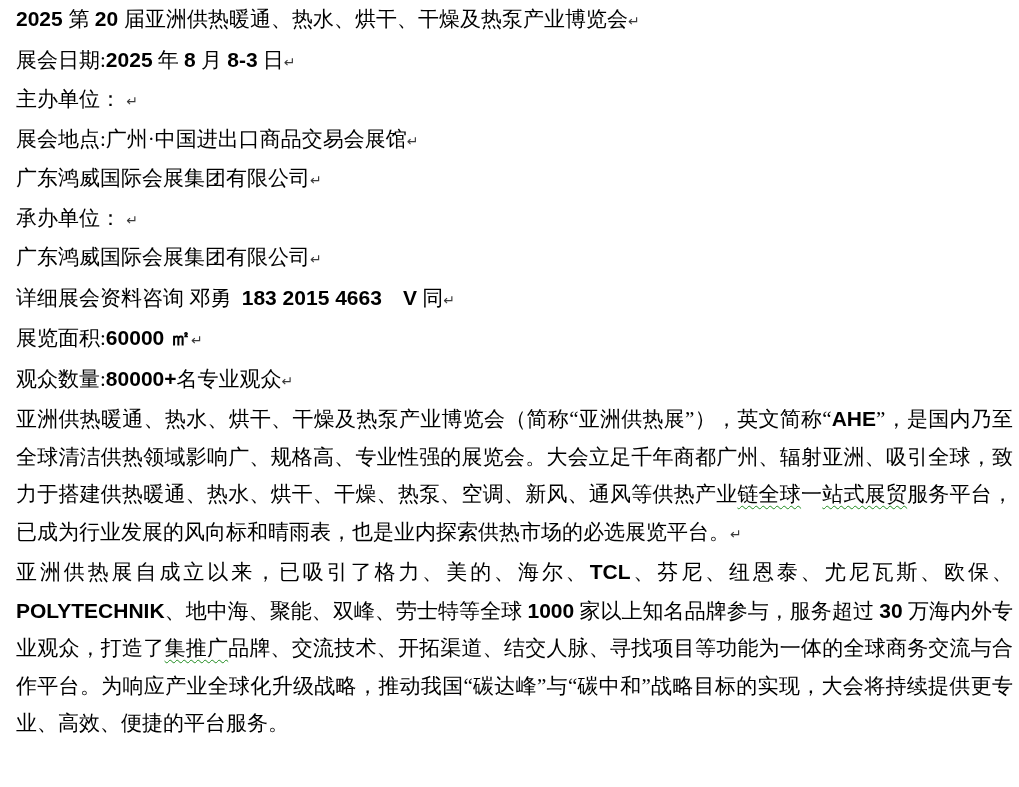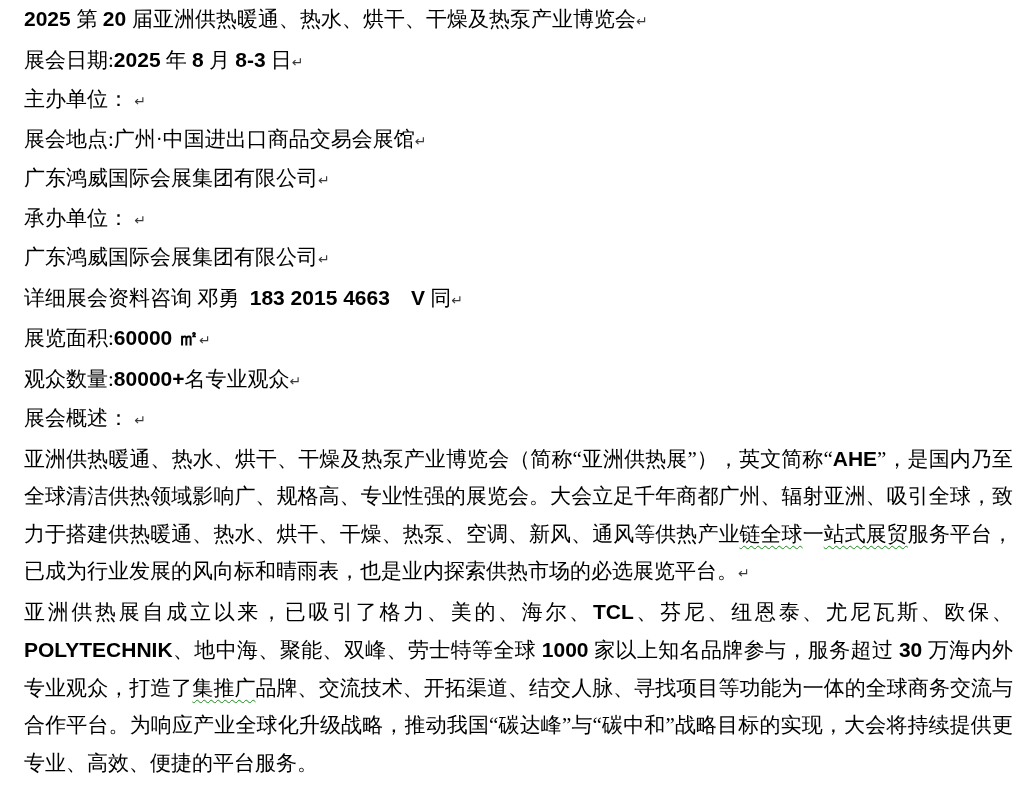--- a/index.html
+++ b/index.html
@@ -13,21 +13,21 @@
     overflow: hidden;
     color: #000000;
     font-family: "Liberation Serif", "DejaVu Serif", serif;
     font-size: 21px;
     line-height: 37.5px;
   }
   .doc-page {
     box-sizing: border-box;
     width: 1019px;
     height: 787px;
-    padding: 0 6px 0 24px;
+    padding: 0 6px 0 16px;
     background: #ffffff;
   }
   p.line {
     margin: 0;
     white-space: pre-wrap;
     text-align: left;
   }
   p.para {
     margin: 0;
     text-align: justify;
@@ -59,16 +59,15 @@
   <p class="line"><span class="latin">2025 </span><span>第 </span><span class="latin">20 </span><span>届亚洲供热暖通、热水、烘干、干燥及热泵产业博览会</span><span class="pmark">↵</span></p>
   <p class="line"><span>展会日期:</span><span class="latin">2025</span><span> 年 </span><span class="latin">8</span><span> 月 </span><span class="latin">8-3</span><span> 日</span><span class="pmark">↵</span></p>
   <p class="line"><span>主办单位： </span><span class="pmark">↵</span></p>
   <p class="line"><span>展会地点:广州·中国进出口商品交易会展馆</span><span class="pmark">↵</span></p>
   <p class="line"><span>广东鸿威国际会展集团有限公司</span><span class="pmark">↵</span></p>
   <p class="line"><span>承办单位： </span><span class="pmark">↵</span></p>
   <p class="line"><span>广东鸿威国际会展集团有限公司</span><span class="pmark">↵</span></p>
   <p class="line"><span>详细展会资料咨询 邓勇  </span><span class="latin">183 2015 4663</span><span>    </span><span class="latin">V</span><span> 同</span><span class="pmark">↵</span></p>
   <p class="line"><span>展览面积:</span><span class="latin">60000 ㎡</span><span class="pmark">↵</span></p>
   <p class="line"><span>观众数量:</span><span class="latin">80000+</span><span>名专业观众</span><span class="pmark">↵</span></p>
-  <p class="line"><span>展会概述： </span><span class="pmark">↵</span></p>
   <p class="para"><span>亚洲供热暖通、热水、烘干、干燥及热泵产业博览会（简称“亚洲供热展”），英文简称“</span><span class="latin">AHE</span><span>”，是国内乃至全球清洁供热领域影响广、规格高、专业性强的展览会。大会立足千年商都广州、辐射亚洲、吸引全球，致力于搭建供热暖通、热水、烘干、干燥、热泵、空调、新风、通风等供热产业</span><span class="squiggle">链全球</span><span>一</span><span class="squiggle">站式展贸</span><span>服务平台，已成为行业发展的风向标和晴雨表，也是业内探索供热市场的必选展览平台。</span><span class="pmark">↵</span></p>
   <p class="para"><span>亚洲供热展自成立以来，已吸引了格力、美的、海尔、</span><span class="latin">TCL</span><span>、芬尼、纽恩泰、尤尼瓦斯、欧保、</span><span class="latin">POLYTECHNIK</span><span>、地中海、聚能、双峰、劳士特等全球 </span><span class="latin">1000</span><span> 家以上知名品牌参与，服务超过 </span><span class="latin">30</span><span> 万海内外专业观众，打造了</span><span class="squiggle">集推广</span><span>品牌、交流技术、开拓渠道、结交人脉、寻找项目等功能为一体的全球商务交流与合作平台。为响应产业全球化升级战略，推动我国“碳达峰”与“碳中和”战略目标的实现，大会将持续提供更专业、高效、便捷的平台服务。</span></p>
 </div>
 
 </body></html>

